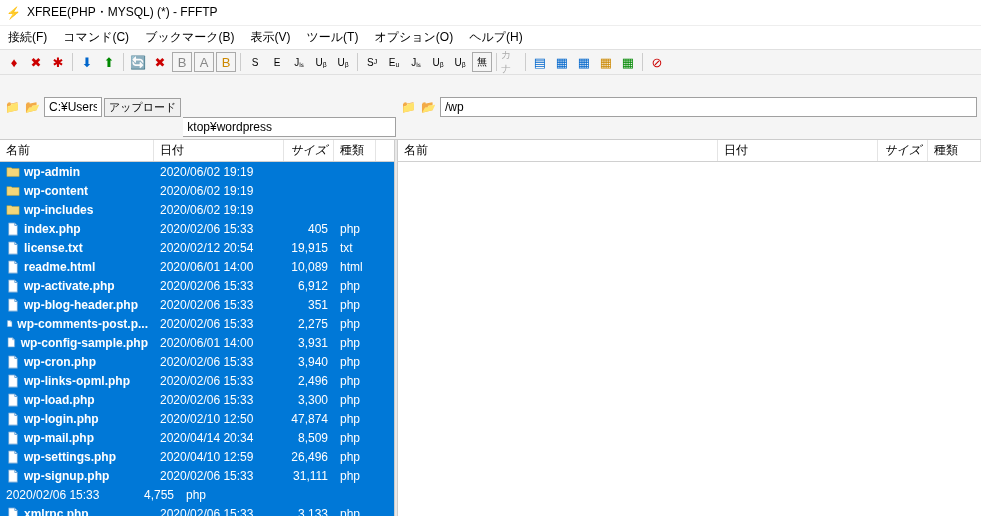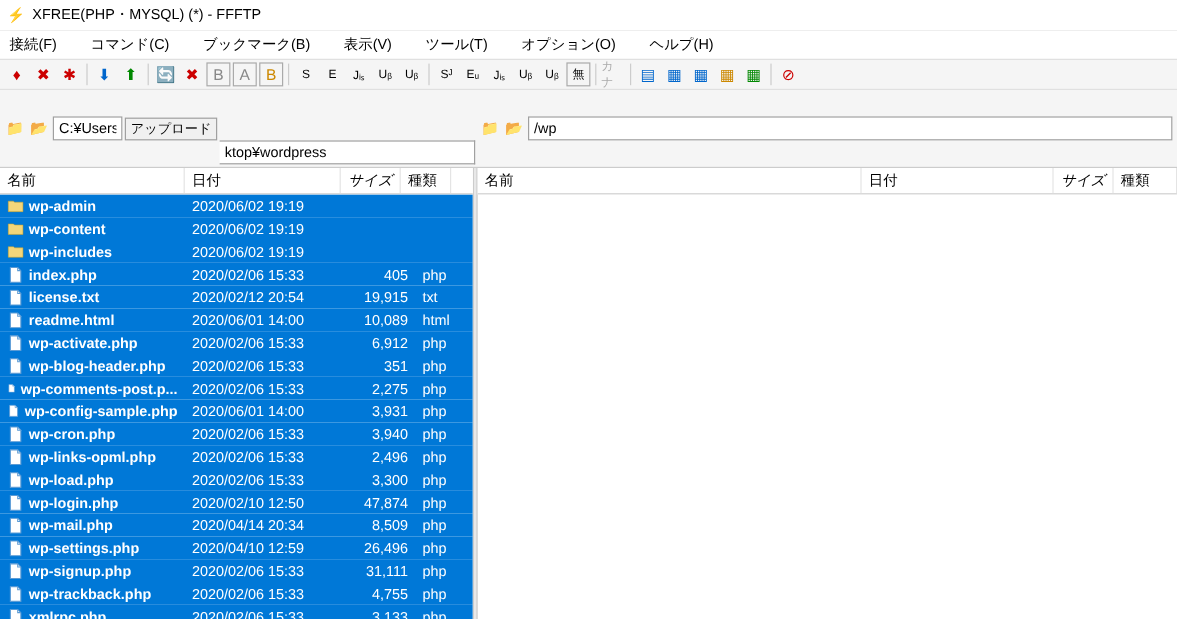--- a/index.html
+++ b/index.html
@@ -1,20 +1,20 @@
 <!DOCTYPE html>
 <html><head>
 <meta charset="utf-8">
 <style>
 * { margin: 0; padding: 0; box-sizing: border-box; font-family: "MS PGothic", "Meiryo", sans-serif; }
 body { background: #fff; width: 981px; height: 516px; overflow: hidden; font-size: 12px; }
 .titlebar { background: #fff; padding: 4px 6px; display: flex; align-items: center; gap: 6px; border-bottom: 1px solid #eee; }
 .titlebar .icon { font-size: 12px; color: #5a8c2e; }
 .titlebar .title { font-size: 12px; color: #000; }
-.menubar { display: flex; gap: 28px; padding: 3px 8px; background: #fff; font-size: 12px; }
+.menubar { display: flex; gap: 16px; padding: 3px 8px; background: #fff; font-size: 12px; }
 .menubar span { cursor: default; }
 .toolbar { display: flex; align-items: center; gap: 2px; padding: 2px 4px; background: #f5f5f5; border-top: 1px solid #e0e0e0; border-bottom: 1px solid #e0e0e0; }
 .tb-btn { width: 20px; height: 20px; display: flex; align-items: center; justify-content: center; font-size: 13px; cursor: pointer; }
 .tb-sep { width: 1px; height: 18px; background: #ccc; margin: 0 2px; }
 .pathbar { display: flex; gap: 4px; padding: 2px 4px; background: #f5f5f5; }
 .pathbar .side { display: flex; align-items: center; gap: 2px; flex: 1; }
 .pathbar .icn { width: 18px; height: 18px; display: flex; align-items: center; justify-content: center; cursor: pointer; }
 .pathbar input { height: 20px; font-size: 12px; padding: 0 4px; border: 1px solid #a0a0a0; background: #fff; }
 .upload-btn { background: #f0f0f0; border: 1px solid #a0a0a0; padding: 1px 4px; font-size: 11px; cursor: pointer; }
 .panes { display: flex; height: calc(516px - 98px); border-top: 1px solid #ccc; }
@@ -30,21 +30,21 @@
 .col-kind { flex: 0 0 42px; }
 .pane.right .col-name { flex: 0 0 320px; }
 .pane.right .col-date { flex: 0 0 160px; }
 .pane.right .col-size { flex: 0 0 50px; }
 .pane.right .col-kind { flex: 1; }
 .filelist { overflow: auto; height: calc(100% - 22px); }
 .row { display: flex; height: 19px; align-items: center; font-size: 12px; background: #0078d7; color: #fff; }
 .row .c { padding: 0 6px; display: flex; align-items: center; overflow: hidden; white-space: nowrap; }
 .row .c-name { flex: 0 0 154px; gap: 4px; font-weight: bold; }
 .row .c-date { flex: 0 0 130px; }
-.row .c-size { flex: 0 0 50px; justify-content: flex-end; margin-left: 12px; }
+.row .c-size { flex: 0 0 50px; justify-content: flex-end; }
 .row .c-kind { flex: 0 0 42px; }
 .file-icon { width: 14px; height: 14px; display: inline-flex; align-items: center; justify-content: center; }
 </style>
 </head>
 <body>
 
 <div class="titlebar">
   <span class="icon">⚡</span>
   <span class="title">XFREE(PHP・MYSQL) (*) - FFFTP</span>
 </div>
@@ -356,29 +356,20 @@
                 <path fill="none" stroke="#5b9bd5" d="M10 1v3h3"></path>
               </svg>
             </span>
             <span>wp-signup.php</span>
           </div>
           <div class="c c-date">2020/02/06 15:33</div>
           <div class="c c-size">31,111</div>
           <div class="c c-kind">php</div>
         </div>
         <div class="row">
-          <div class="c c-name">
-            <span class="file-icon">
-              <svg viewBox="0 0 16 16">
-                <path fill="#fff" stroke="#5b9bd5" stroke-width="1" d="M3 1h7l3 3v11H3z"></path>
-                <path fill="none" stroke="#5b9bd5" d="M10 1v3h3"></path>
-              </svg>
-            </span>
-            <span>wp-trackback.php</span>
-          </div>
           <div class="c c-date">2020/02/06 15:33</div>
           <div class="c c-size">4,755</div>
           <div class="c c-kind">php</div>
         </div>
         <div class="row">
           <div class="c c-name">
             <span class="file-icon">
               <svg viewBox="0 0 16 16">
                 <path fill="#fff" stroke="#5b9bd5" stroke-width="1" d="M3 1h7l3 3v11H3z"></path>
                 <path fill="none" stroke="#5b9bd5" d="M10 1v3h3"></path>

